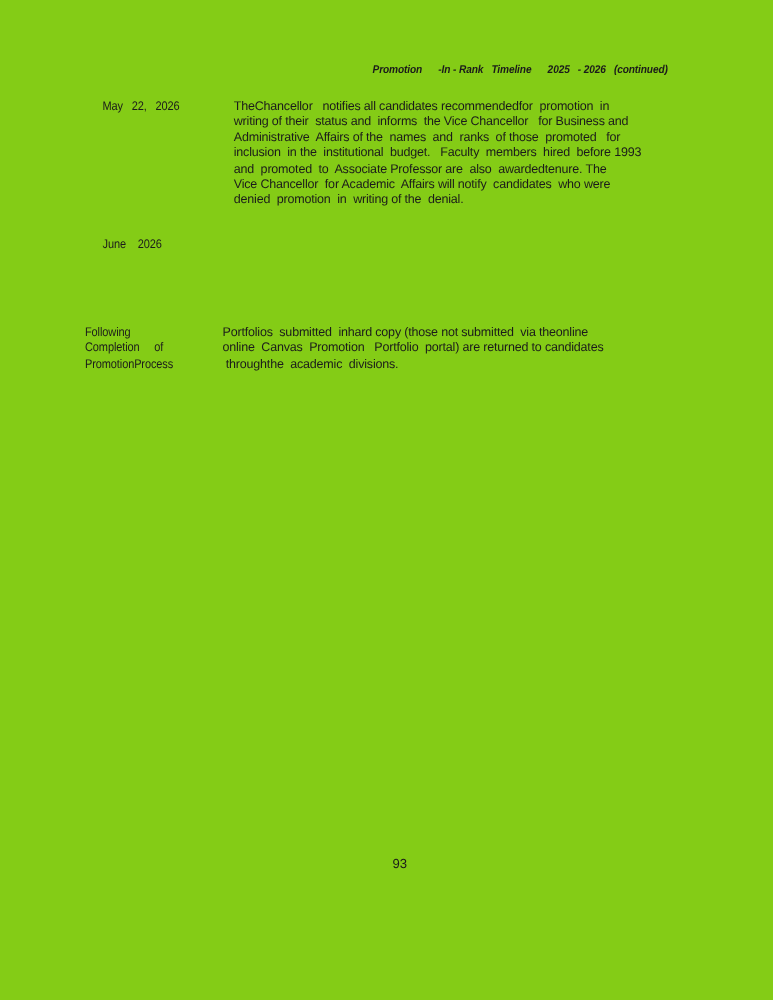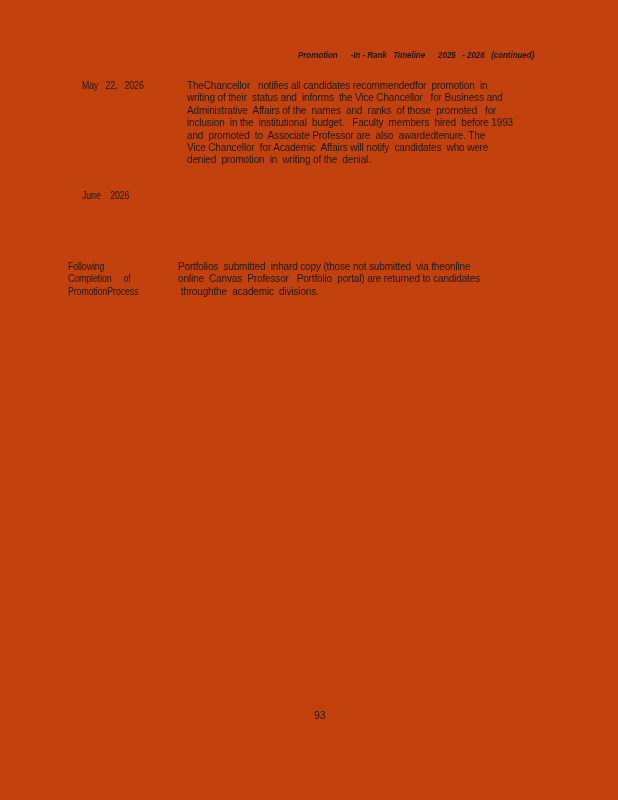--- a/index.html
+++ b/index.html
@@ -4,21 +4,21 @@
 <style>
   html, body {
     margin: 0;
     padding: 0;
     background: #ffffff;
   }
   .page {
     position: relative;
     width: 618px;
     height: 800px;
-    background: #c2410c;
+    background: #84cc16;
     font-family: "Liberation Sans", sans-serif;
     color: #1b1b1b;
     overflow: hidden;
   }
   .header {
     position: absolute;
     left: 298px;
     top: 50px;
     font-size: 9px;
     font-weight: bold;
@@ -46,21 +46,21 @@
   }
   .lbl-1 { left: 82px;  top: 80px;  }
   .bod-1 { left: 187px; top: 80px;  }
   .lbl-2 { left: 82px;  top: 190px; }
   .bod-2 { left: 187px; top: 190px; }
   .lbl-3 { left: 68px;  top: 261px; }
   .bod-3 { left: 178px; top: 261px; }
   .page-number {
     position: absolute;
     left: 314px;
-    top: 709px;
+    top: 685px;
     font-size: 10.5px;
     letter-spacing: 0;
     text-align: right;
   }
 </style>
 </head>
 <body>
 
 <div class="page">
 
@@ -74,18 +74,18 @@
 and  promoted  to  Associate Professor are  also  awardedtenure. The
 Vice Chancellor  for Academic  Affairs will notify  candidates  who were
 denied  promotion  in  writing of the  denial.</div>
 
   <div class="entry-label lbl-2">June    2026</div>
 
   <div class="entry-label lbl-3">Following
 Completion     of
 PromotionProcess</div>
   <div class="entry-body bod-3">Portfolios  submitted  inhard copy (those not submitted  via theonline
-online  Canvas  Professor   Portfolio  portal) are returned to candidates
+online  Canvas  Promotion   Portfolio  portal) are returned to candidates
  throughthe  academic  divisions.</div>
 
   <div class="page-number">93</div>
 
 </div>
 
 </body></html>

